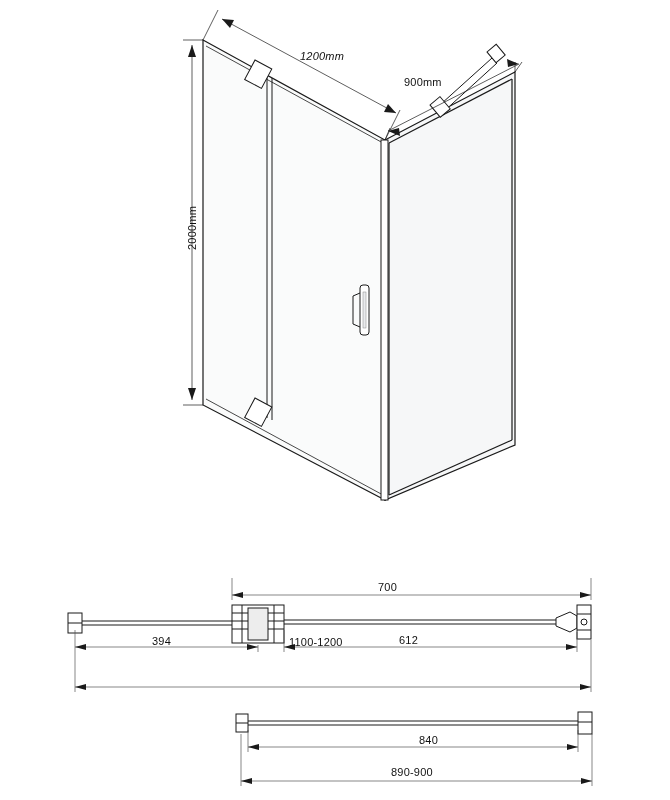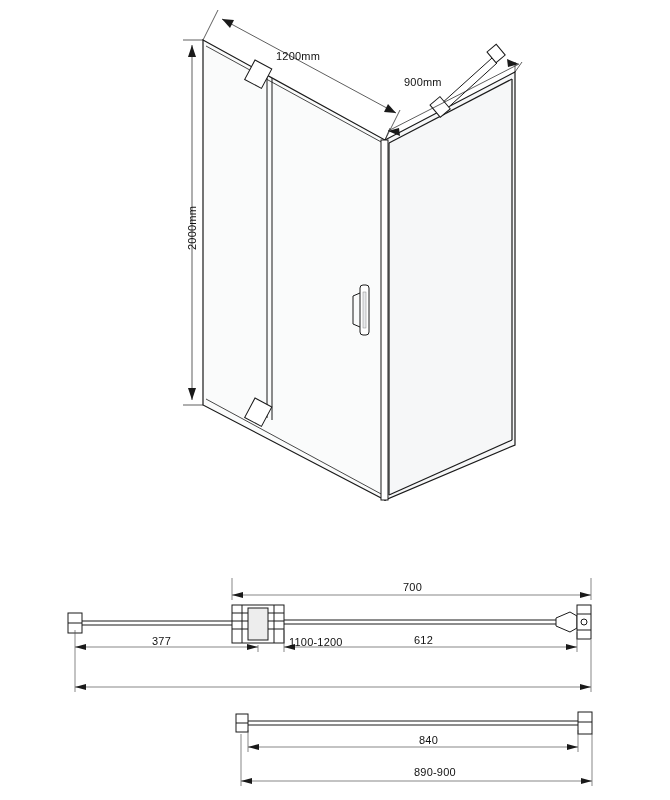--- a/index.html
+++ b/index.html
@@ -227,29 +227,29 @@
     <g stroke="#555555" stroke-width="0.7" fill="none">
       <line x1="241" y1="734" x2="241" y2="786"></line>
       <line x1="592" y1="734" x2="592" y2="786"></line>
       <line x1="241" y1="781" x2="592" y2="781"></line>
       <polygon points="241,781 252,778 252,784" fill="#1a1a1a" stroke="none"></polygon>
       <polygon points="592,781 581,778 581,784" fill="#1a1a1a" stroke="none"></polygon>
     </g>
   </g>
 </svg>
 
-<div class="dim-label" style="left:276px; top:50px;">1200mm</div>
+<div class="dim-label" style="left:300px; top:50px;font-style:italic;">1200mm</div>
 
 <div class="dim-label" style="left:404px; top:76px;">900mm</div>
 
 <div class="dim-label vertical" style="left:186px; top:250px;">2000mm</div>
 
-<div class="dim-label" style="left:152px; top:635px;">377</div>
-
-<div class="dim-label" style="left:403px; top:581px;">700</div>
-
-<div class="dim-label" style="left:414px; top:634px;">612</div>
+<div class="dim-label" style="left:152px; top:635px;">394</div>
+
+<div class="dim-label" style="left:378px; top:581px;">700</div>
+
+<div class="dim-label" style="left:399px; top:634px;">612</div>
 
 <div class="dim-label" style="left:289px; top:636px;">1100-1200</div>
 
 <div class="dim-label" style="left:419px; top:734px;">840</div>
 
-<div class="dim-label" style="left:391px; top:766px;margin-left:23px;">890-900</div>
+<div class="dim-label" style="left:391px; top:766px;">890-900</div>
 
 </body></html>

